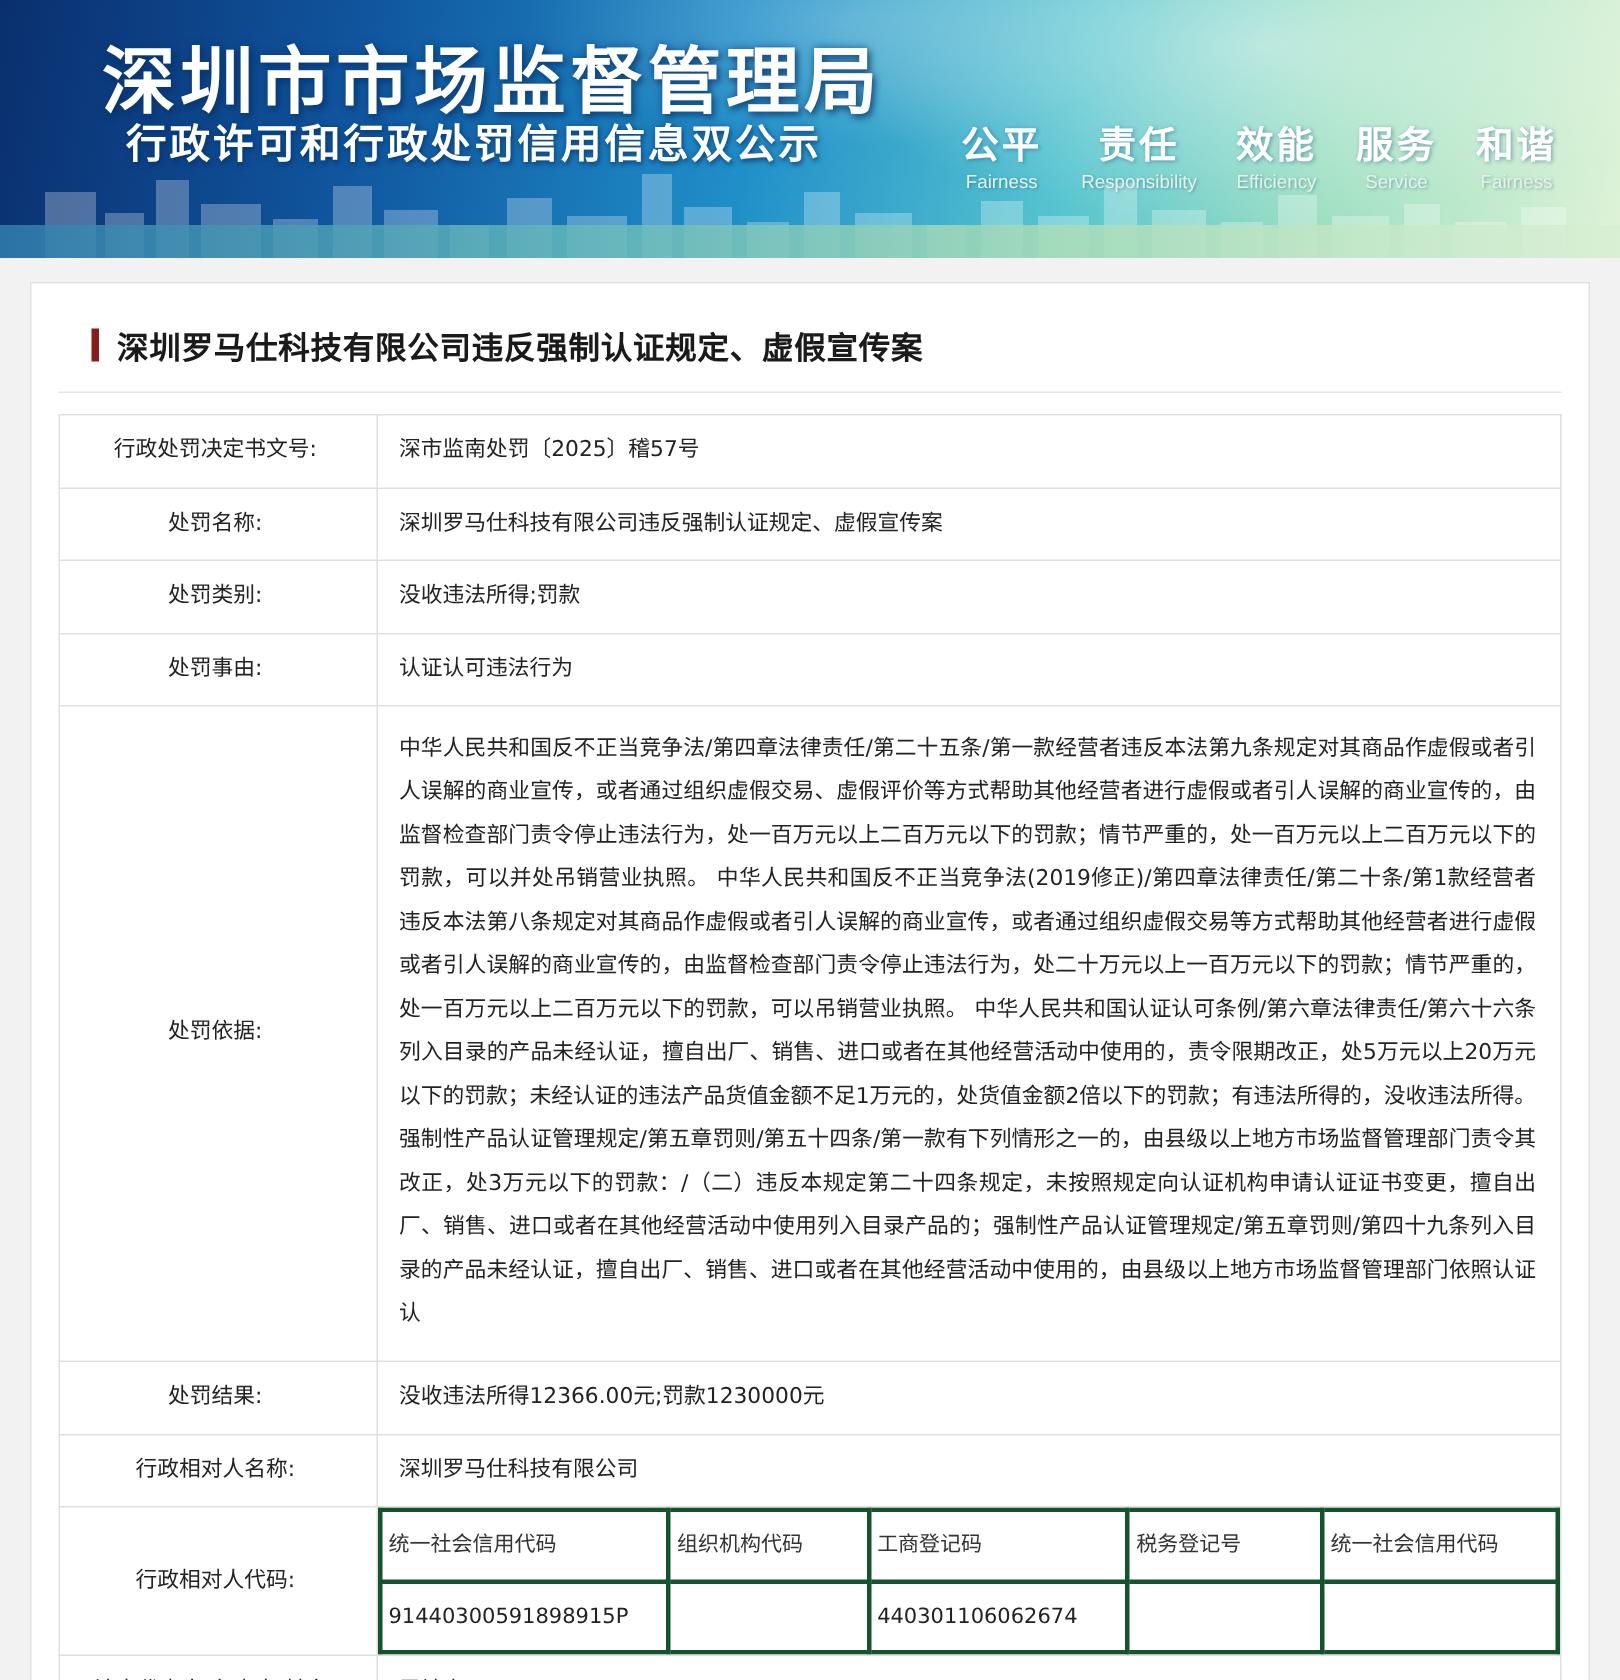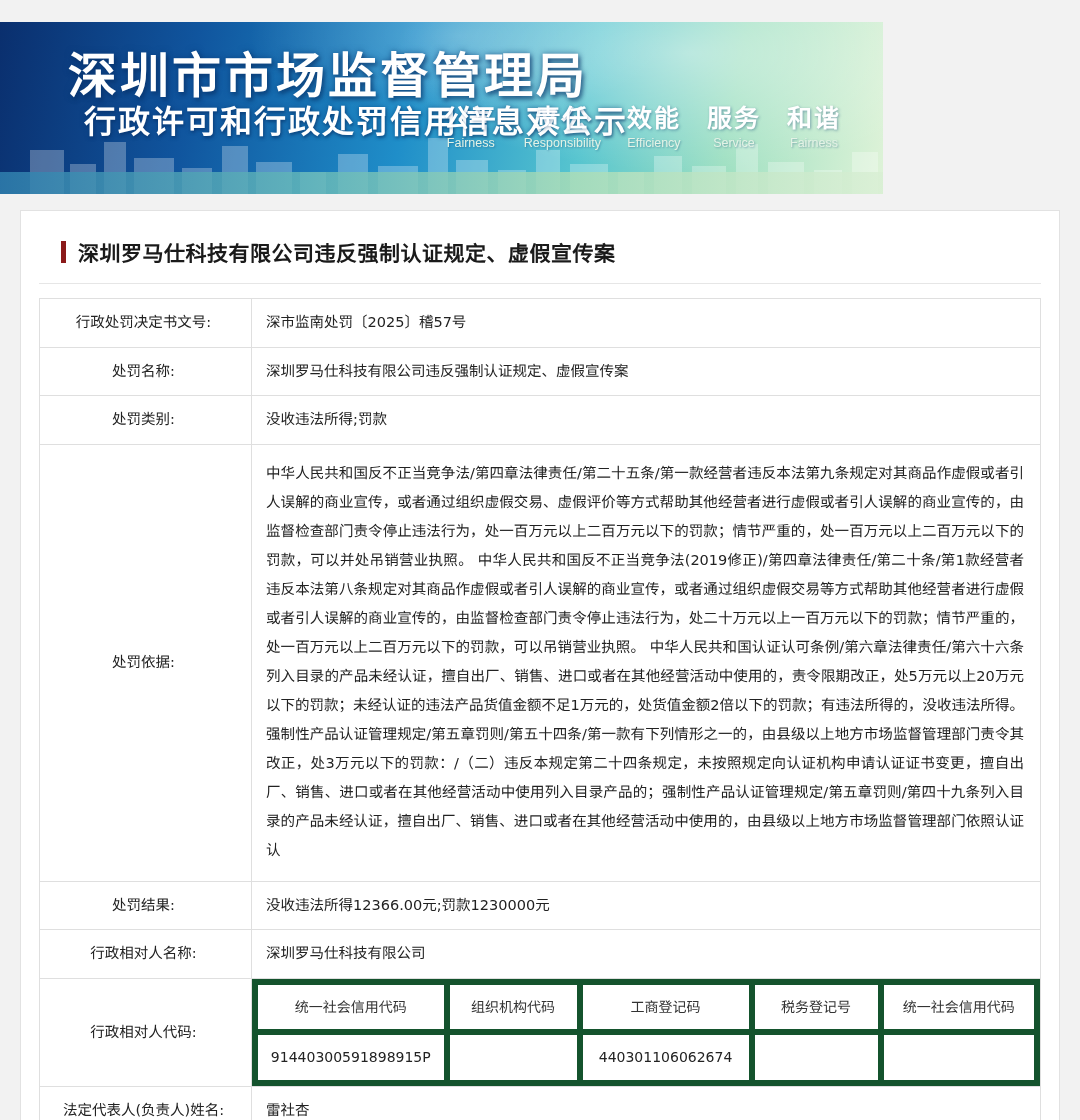--- a/index.html
+++ b/index.html
@@ -6,25 +6,24 @@
   html, body {
     margin: 0; padding: 0;
     width: 1080px;
     background: #f2f2f2;
     font-family: "Liberation Sans", "DejaVu Sans", sans-serif;
   }
 
   
   .banner {
     position: relative;
-    width: 883px;
+    width: 1080px;
     height: 172px;
     overflow: hidden;
     background: linear-gradient(100deg, #0a2f6e 0%, #10559e 22%, #1f8ec9 46%, #57c5cf 66%, #9fe0c2 82%, #dff3d8 100%);
-    margin-top: 22px;
   }
   .banner-sky {
     position: absolute; inset: 0;
     background:
       radial-gradient(ellipse 420px 170px at 78% 18%, rgba(255,255,255,0.45), rgba(255,255,255,0) 70%),
       radial-gradient(ellipse 300px 120px at 52% 8%, rgba(255,255,255,0.25), rgba(255,255,255,0) 70%);
   }
   .banner-city {
     position: absolute;
     left: 0; right: 0; bottom: 0;
@@ -44,21 +43,21 @@
     font-size: 49px;
     font-weight: bold;
     letter-spacing: 3px;
     color: #ffffff;
     text-shadow: 0 0 6px rgba(10,60,120,0.65), 2px 3px 4px rgba(5,40,90,0.55);
     font-family: "DejaVu Sans", "Liberation Sans", sans-serif;
   }
   .banner-sub {
     position: absolute;
     left: 84px; top: 74px;
-    font-size: 32px;
+    font-size: 27px;
     font-weight: bold;
     letter-spacing: 2px;
     color: #ffffff;
     text-shadow: 0 0 5px rgba(10,60,120,0.6), 1px 2px 3px rgba(5,40,90,0.5);
     font-family: Liberation Serif, serif;
     text-align: center;
   }
   .slogan {
     position: absolute;
     right: 42px; top: 76px;
@@ -150,23 +149,22 @@
     padding: 14px 16px 16px 14px;
   }
 
   
   table.codes {
     width: 100%;
     border-collapse: collapse;
     table-layout: fixed;
   }
   table.codes td {
-    border: 6px solid #14532d;
+    border: 3px solid #14532d;
     font-size: 14px;
-    text-align: center;
     padding: 9px 4px;
     color: #222;
     height: 36px;
   }
   table.codes td.head { color: #333; }
   td.codes-cell { padding: 0; }
 </style>
 </head>
 <body>
 
@@ -252,20 +250,24 @@
         </tr>
         <tr>
           <td class="label">处罚名称:</td>
           <td class="value">深圳罗马仕科技有限公司违反强制认证规定、虚假宣传案</td>
         </tr>
         <tr>
           <td class="label">处罚类别:</td>
           <td class="value">没收违法所得;罚款</td>
         </tr>
         <tr>
+          <td class="label">处罚事由:</td>
+          <td class="value">认证认可违法行为</td>
+        </tr>
+        <tr>
           <td class="label">处罚依据:</td>
           <td class="value basis">中华人民共和国反不正当竞争法/第四章法律责任/第二十五条/第一款经营者违反本法第九条规定对其商品作虚假或者引人误解的商业宣传，或者通过组织虚假交易、虚假评价等方式帮助其他经营者进行虚假或者引人误解的商业宣传的，由监督检查部门责令停止违法行为，处一百万元以上二百万元以下的罚款；情节严重的，处一百万元以上二百万元以下的罚款，可以并处吊销营业执照。 中华人民共和国反不正当竞争法(2019修正)/第四章法律责任/第二十条/第1款经营者违反本法第八条规定对其商品作虚假或者引人误解的商业宣传，或者通过组织虚假交易等方式帮助其他经营者进行虚假或者引人误解的商业宣传的，由监督检查部门责令停止违法行为，处二十万元以上一百万元以下的罚款；情节严重的，处一百万元以上二百万元以下的罚款，可以吊销营业执照。 中华人民共和国认证认可条例/第六章法律责任/第六十六条列入目录的产品未经认证，擅自出厂、销售、进口或者在其他经营活动中使用的，责令限期改正，处5万元以上20万元以下的罚款；未经认证的违法产品货值金额不足1万元的，处货值金额2倍以下的罚款；有违法所得的，没收违法所得。 强制性产品认证管理规定/第五章罚则/第五十四条/第一款有下列情形之一的，由县级以上地方市场监督管理部门责令其改正，处3万元以下的罚款：/（二）违反本规定第二十四条规定，未按照规定向认证机构申请认证证书变更，擅自出厂、销售、进口或者在其他经营活动中使用列入目录产品的；强制性产品认证管理规定/第五章罚则/第四十九条列入目录的产品未经认证，擅自出厂、销售、进口或者在其他经营活动中使用的，由县级以上地方市场监督管理部门依照认证认</td>
         </tr>
         <tr>
           <td class="label">处罚结果:</td>
           <td class="value">没收违法所得12366.00元;罚款1230000元</td>
         </tr>
         <tr>
           <td class="label">行政相对人名称:</td>
           <td class="value">深圳罗马仕科技有限公司</td>

